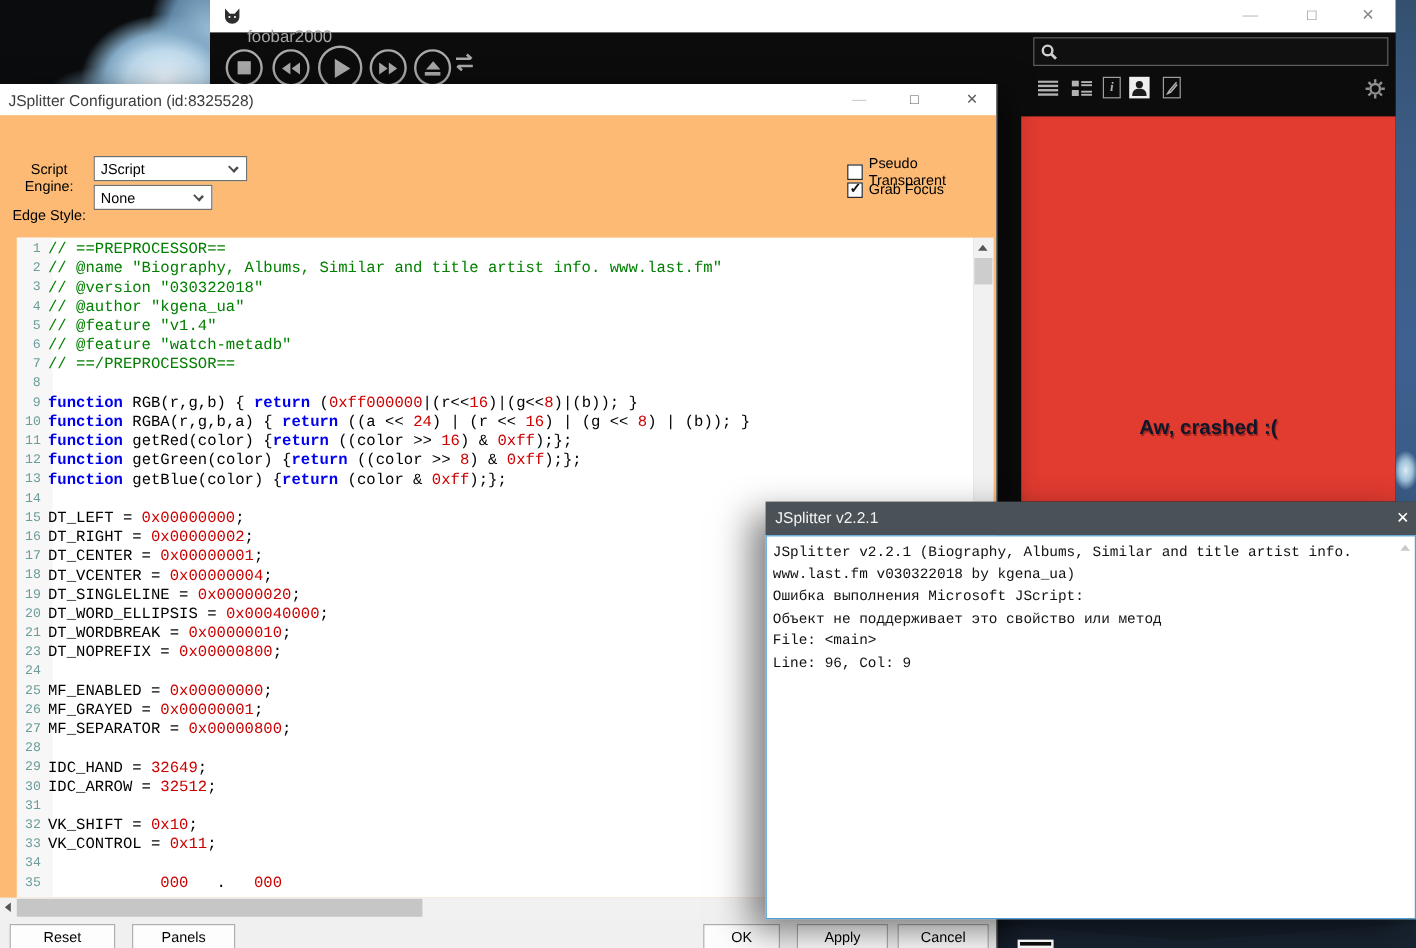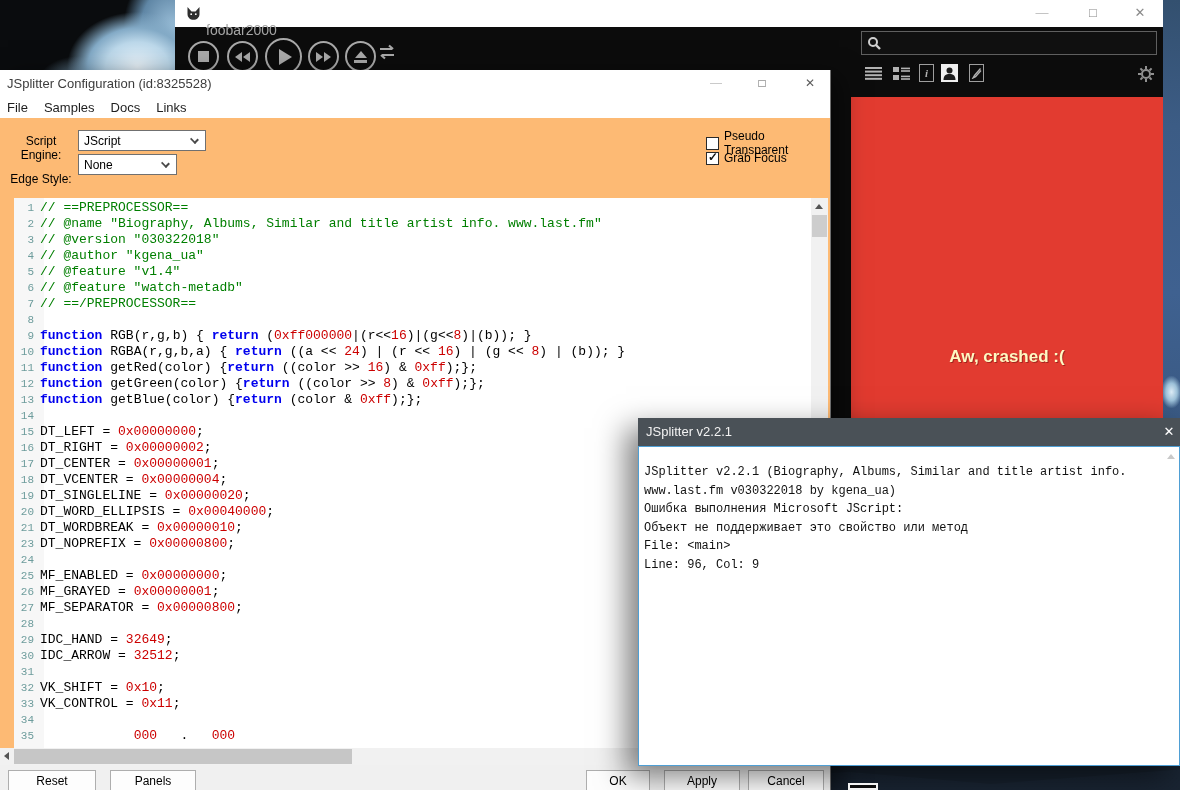--- a/index.html
+++ b/index.html
@@ -48,21 +48,21 @@
   .vi{position:absolute;top:64px;height:19px;display:flex;align-items:center;justify-content:center}
   .vi-list{left:688px;width:20px}
   .vi-details{left:716px;width:20px}
   .vi-info{left:744px;width:15px;height:18px;border:1px solid #9e9e9e;color:#b2b2b2;font:italic bold 11px "Liberation Serif",serif}
   .vi-artist{left:766px;width:17px;height:18px;background:#efefef}
   .vi-lyrics{left:794px;width:15px;height:18px;border:1px solid #9e9e9e}
   .fb-gear{position:absolute;left:962px;top:65px}
 
   
   .crash{position:absolute;left:851px;top:97px;width:312px;height:321px;background:var(--crash-bg,#e23b30)}
-  .crash-text{position:absolute;left:0;top:250px;width:100%;text-align:center;color:#fef9c3;font-weight:bold;font-size:17px;text-shadow:1px 1px 0 rgba(110,20,15,.55)}
+  .crash-text{position:absolute;left:0;top:250px;width:100%;text-align:center;color:#0f172a;font-weight:bold;font-size:17px;text-shadow:1px 1px 0 rgba(110,20,15,.55)}
 
   
   .dlg{position:absolute;left:0;top:70px;width:831px;height:720px;background:#fdba74;overflow:hidden;
        border-right:1px solid #6f6f6f;box-shadow:8px 6px 24px rgba(0,0,0,.5)}
   .dlg-title{position:absolute;left:0;top:0;width:100%;height:26px;background:#fff}
   .dlg-title-text{position:absolute;left:7px;top:6px;font-size:13px;color:#3c3c3c}
   .dlg-ctl{position:absolute;top:0;width:28px;height:26px;text-align:center;line-height:26px;font-size:12px;color:#5c5c5c}
   .dlg-min{left:702px;color:#c4c4c4}.dlg-max{left:748px}.dlg-close{left:796px}
   .dlg-menu{position:absolute;left:0;top:26px;width:100%;height:22px;background:#fff;display:flex;gap:12px;padding-left:5px;align-items:center;font-size:13px;color:#1e1e1e}
   .menu-item{padding:0 2px}
@@ -97,21 +97,21 @@
   .dlg-bottom{position:absolute;left:0;top:695px;width:831px;height:25px;background:#f0f0f0}
   .btn{position:absolute;top:5px;height:24px;background:#fdfdfd;border:1px solid #aeaeae;font-size:12px;text-align:center;line-height:21px;color:#000}
   .btn-reset{left:8px;width:88px}.btn-panels{left:110px;width:86px}
   .btn-ok{left:586px;width:64px}.btn-apply{left:664px;width:76px}.btn-cancel{left:748px;width:76px}
 
   
   .con{position:absolute;left:638px;top:418px;width:542px;height:348px;box-shadow:-12px 10px 28px rgba(0,0,0,.5)}
   .con-title{position:absolute;left:0;top:0;width:100%;height:28px;background:var(--con-title-bg,#4a5157)}
   .con-title-text{position:absolute;left:8px;top:6px;font-size:13px;color:#f2f2f2}
   .con-close{position:absolute;left:522px;top:6px;width:18px;text-align:center;color:#fff;font-size:13px}
-  .con-body{position:absolute;left:0;top:28px;width:542px;height:320px;background:#fff;border:1px solid #4f9fd4;padding:16px 5px;font-family:"Liberation Mono",monospace;font-size:12px;color:#111}
+  .con-body{position:absolute;left:0;top:28px;width:542px;height:320px;background:#fff;border:1px solid #4f9fd4;padding:4px 5px;font-family:"Liberation Mono",monospace;font-size:12px;color:#111}
   .con-line{line-height:18.5px;white-space:pre}
   .con-scroll-up{position:absolute;right:5px;top:36px;width:0;height:0;border-left:4px solid transparent;border-right:4px solid transparent;border-bottom:5px solid #c9c9c9}
 </style>
 </head>
 <body>
 
 <div id="screen">
 
   <div class="bg-art"></div>
   <div class="bg-strip"></div>
@@ -214,26 +214,20 @@
     <div class="crash-text">Aw, crashed :(</div>
   </div>
 
   <div class="dlg">
     <div class="dlg-title">
       <span class="dlg-title-text">JSplitter Configuration (id:8325528)</span>
       <span class="dlg-ctl dlg-min">—</span>
       <span class="dlg-ctl dlg-max">□</span>
       <span class="dlg-ctl dlg-close">✕</span>
     </div>
-    <div class="dlg-menu" id="menu-items">
-        <span class="menu-item">File</span>
-        <span class="menu-item">Samples</span>
-        <span class="menu-item">Docs</span>
-        <span class="menu-item">Links</span>
-      </div>
 
     <span class="field-label lbl-engine">Script Engine:</span>
     <div class="win-select sel-engine">
       <span>JScript</span>
       <span class="chev"></span>
     </div>
     <span class="field-label lbl-edge">Edge Style:</span>
     <div class="win-select sel-edge">
       <span>None</span>
       <span class="chev"></span>

